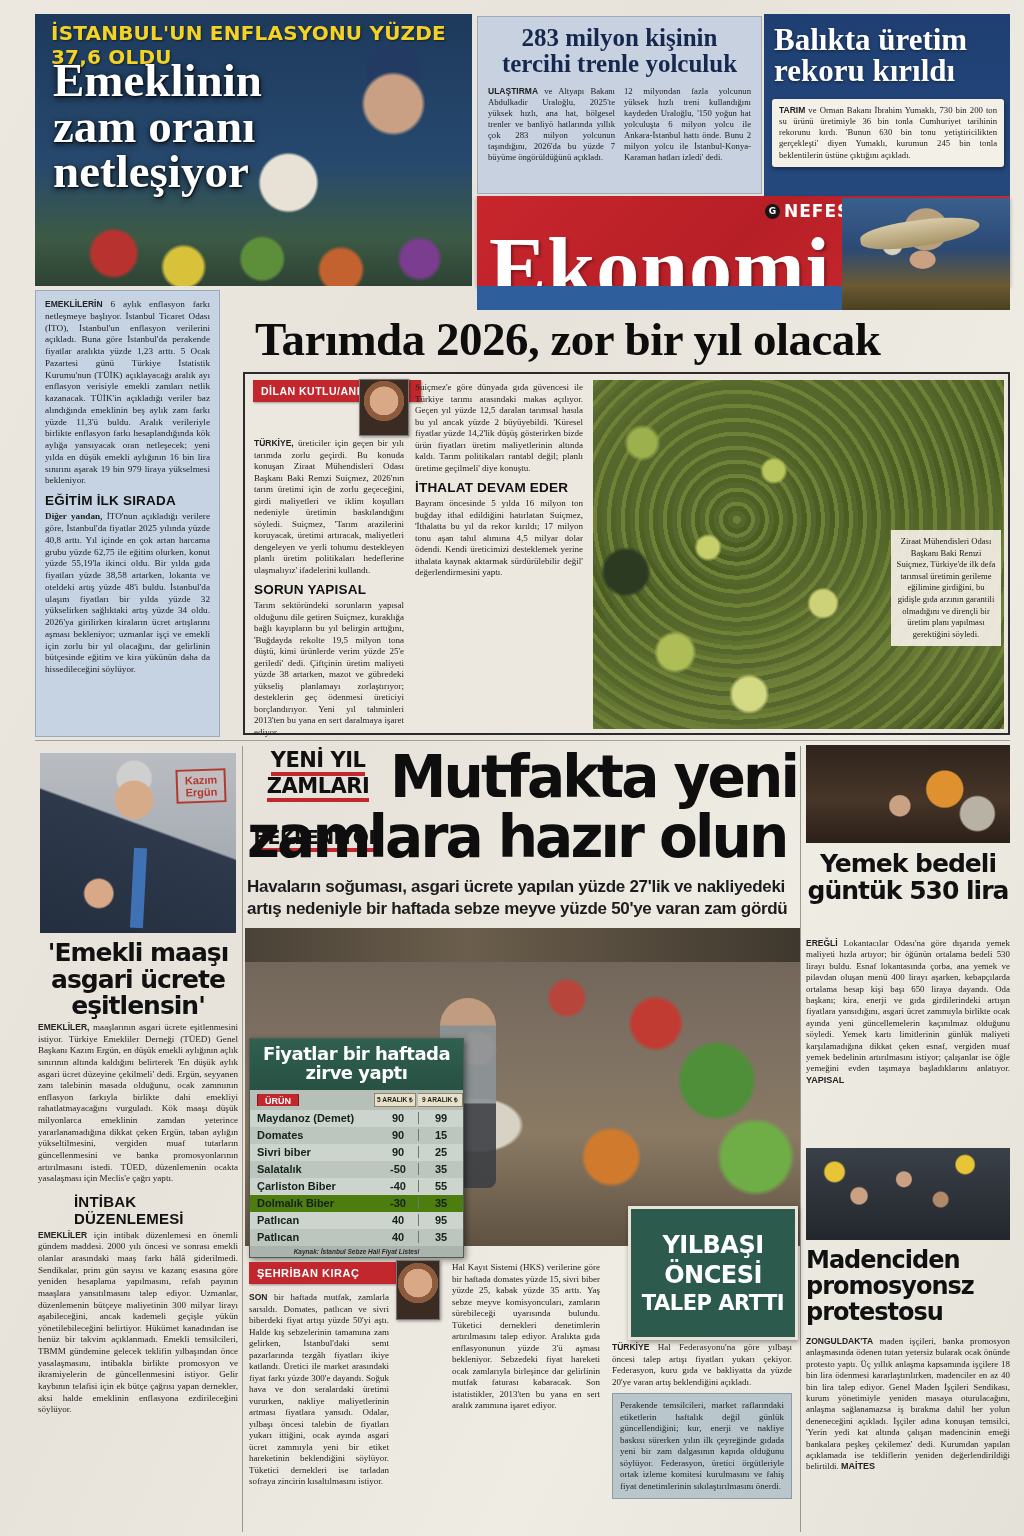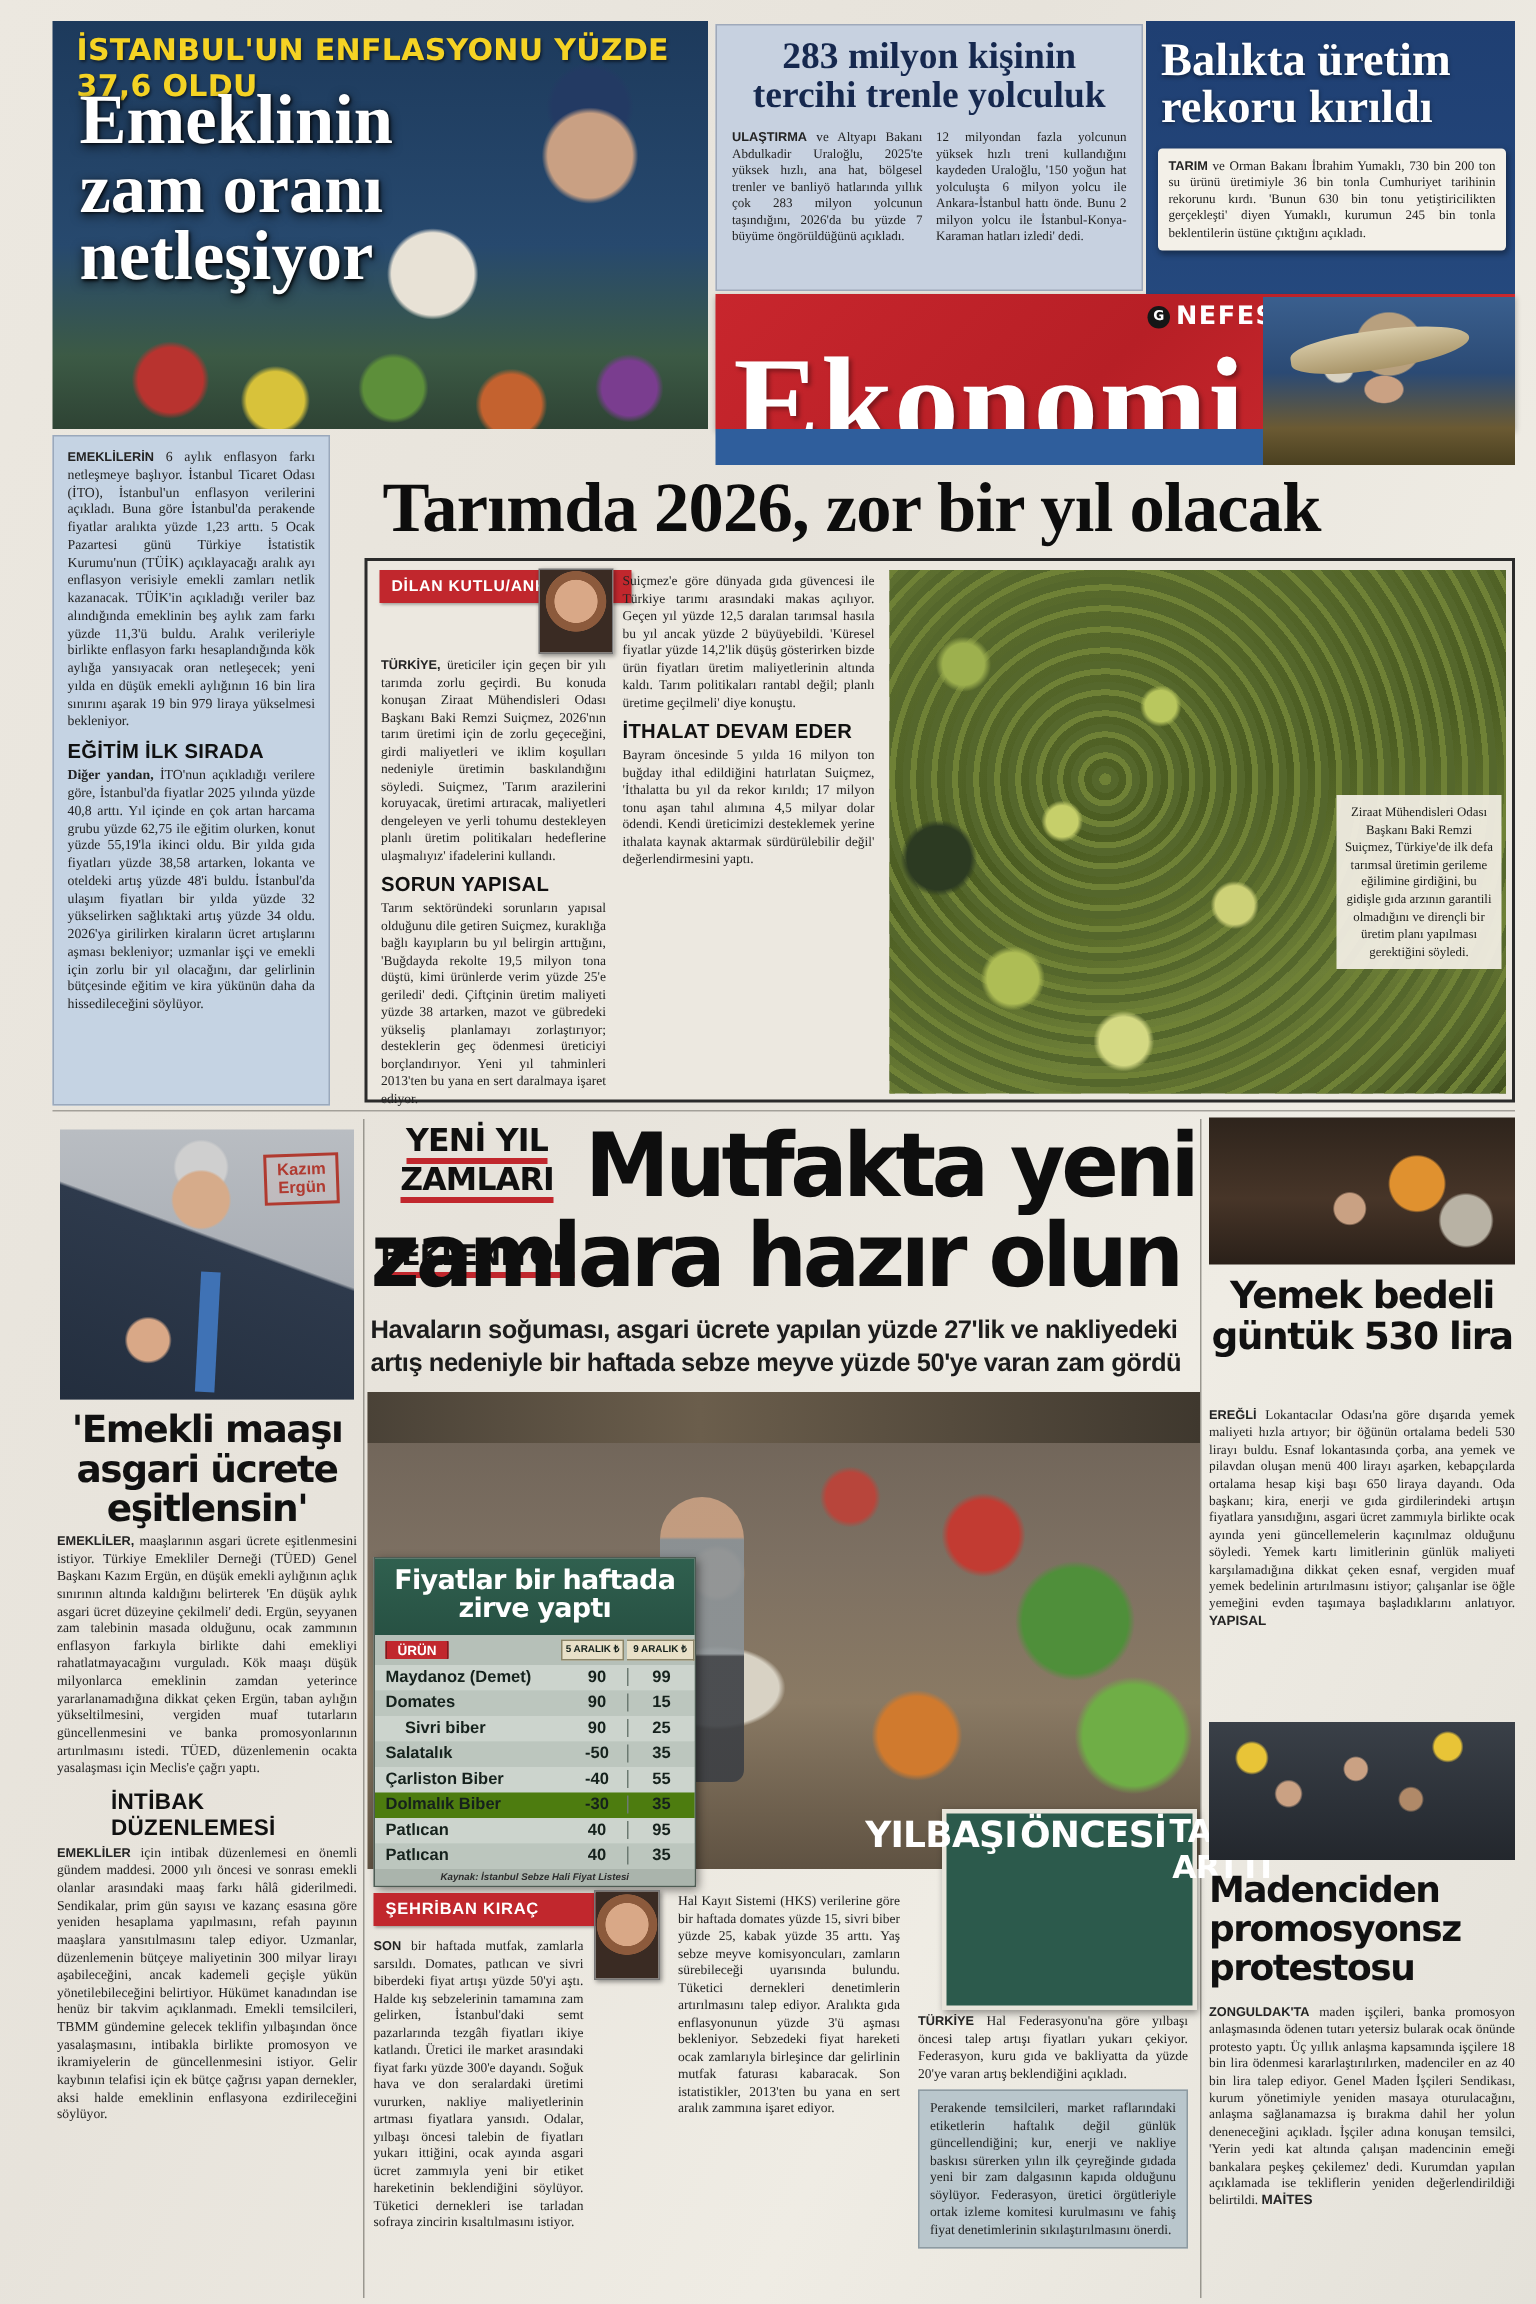--- a/index.html
+++ b/index.html
@@ -205,21 +205,21 @@
     <div class="tbl-row" style="background:#ccd4cd;">
         <span class="p">Maydanoz (Demet)</span>
         <span class="v">90</span>
         <span class="v2">99</span>
       </div>
     <div class="tbl-row" style="background:#bcc6be;">
         <span class="p">Domates</span>
         <span class="v">90</span>
         <span class="v2">15</span>
       </div>
-    <div class="tbl-row" style="background:#ccd4cd;padding-left:13px;">
+    <div class="tbl-row" style="background:#ccd4cd;">
         <span class="p">Sivri biber</span>
         <span class="v">90</span>
         <span class="v2">25</span>
       </div>
     <div class="tbl-row" style="background:#bcc6be;">
         <span class="p">Salatalık</span>
         <span class="v">-50</span>
         <span class="v2">35</span>
       </div>
     <div class="tbl-row" style="background:#ccd4cd;">
@@ -239,21 +239,21 @@
       </div>
     <div class="tbl-row" style="background:#bcc6be;">
         <span class="p">Patlıcan</span>
         <span class="v">40</span>
         <span class="v2">35</span>
       </div>
     <div style="font-family:'Liberation Sans',sans-serif;font-size:6.5px;font-style:italic;font-weight:bold;color:#2c2c2c;text-align:center;padding:2px 0;background:#aab4ac;">Kaynak: İstanbul Sebze Hali Fiyat Listesi</div>
   </div>
 
   <div class="abs" style="left:628px;top:1206px;width:164px;height:128px;background:#2c5a4c;border:3px solid #e8e4da;
-              box-shadow:1px 2px 5px rgba(0,0,0,.4);display:flex;flex-direction:row;justify-content:center;gap:2px;">
+              box-shadow:1px 2px 5px rgba(0,0,0,.4);display:flex;flex-direction:column;justify-content:center;gap:2px;">
     <div class="green-ttl" style="font-size:24px;letter-spacing:-.5px;">YILBAŞI</div>
     <div class="green-ttl" style="font-size:24px;letter-spacing:-.5px;">ÖNCESİ</div>
     <div class="green-ttl" style="font-size:21px;letter-spacing:-.5px;">TALEP ARTTI</div>
   </div>
 
   <div class="byline-bar abs" style="left:249px;top:1262px;width:160px;">
     <span style="font-size:11px;">ŞEHRİBAN KIRAÇ</span>
   </div>
   <div class="headshot abs" style="left:396px;top:1260px;width:42px;height:58px;"></div>
 

